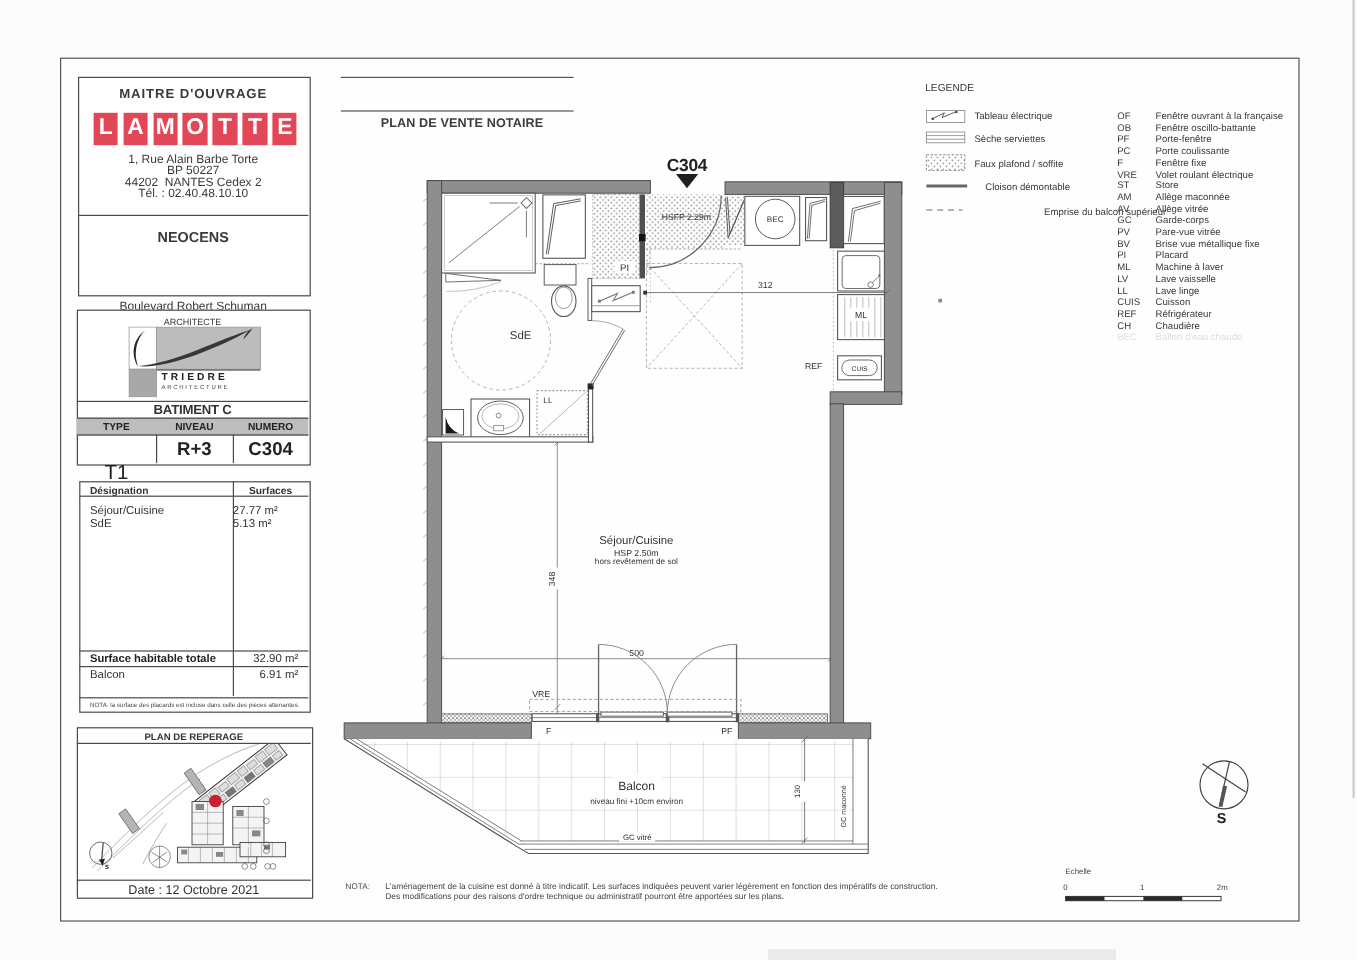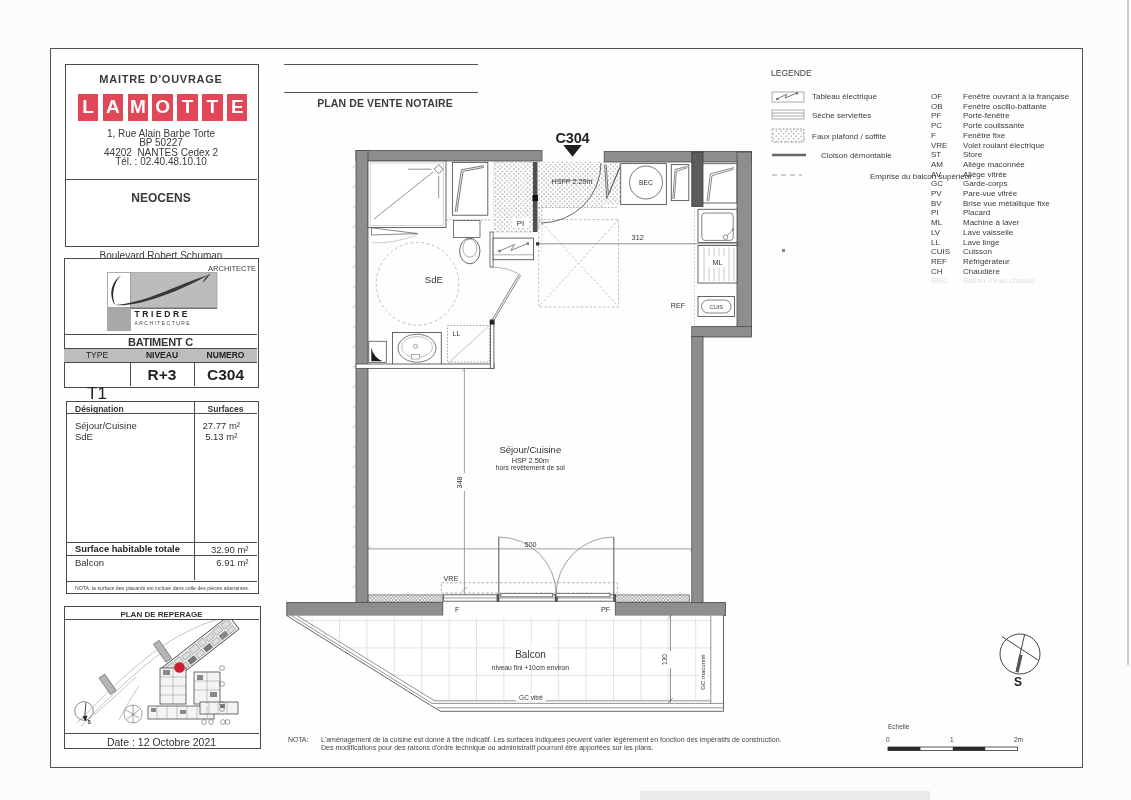--- a/index.html
+++ b/index.html
@@ -37,58 +37,58 @@
 <div class="abs ctr" style="left:66px;top:128.5px;width:190px;font-size:10px;line-height:9.6px;color:#3a3a3a;">1, Rue Alain Barbe Torte<br>BP 50227<br>44202&nbsp; NANTES Cedex 2<br>Tél. : 02.40.48.10.10</div>
 
 <div class="abs" style="left:65px;top:179px;width:192px;height:1px;background:#4a4a4a;"></div>
 
 <div class="abs ctr" style="left:66px;top:191px;width:190px;font-size:12px;font-weight:bold;color:#3a3a3a;">NEOCENS</div>
 
 <div class="abs ctr" style="left:66px;top:206.5px;width:190px;font-size:10px;line-height:8.8px;color:#3a3a3a;margin-top:45px;">Boulevard Robert Schuman<br>Rue Pierre Yvernogeau<br>44300 NANTES</div>
 
 <div class="panel" style="left:64px;top:258px;width:193px;height:128px;"></div>
 
-<div class="abs ctr" style="left:65px;top:264px;width:191px;font-size:7.5px;color:#3a3a3a;text-align:right;">ARCHITECTE</div>
+<div class="abs ctr" style="left:65px;top:264px;width:191px;font-size:7.5px;color:#3a3a3a;">ARCHITECTE</div>
 
 <svg class="abs" style="left:107px;top:272px;" width="111" height="60" viewBox="0 0 111 60">
   <rect x="0.5" y="0.5" width="23" height="35.2" fill="#fff" stroke="#888" stroke-width="0.7"></rect>
   <rect x="23.5" y="0.5" width="86.5" height="35.2" fill="#bcbcbc" stroke="#999" stroke-width="0.7"></rect>
   <rect x="0.5" y="35.7" width="23" height="22.9" fill="#a8a8a8" stroke="#999" stroke-width="0.7"></rect>
   <path d="M14,3.5 C7,8 3.5,16 4.5,24 C5.5,30 7,32 8,33 C6.5,29 5.5,24 6.5,18.5 C7.5,12.5 10,7 14,3.5 Z" fill="#2a2a2a"></path>
   <path d="M8,33 C18,34.5 38,31 62,21.5 C80,14.5 94,7.5 101,3 C92,6 76,12 58,19.5 C38,27.5 20,32.5 8,33 Z" fill="#383838"></path>
   <path d="M101,3 C98.5,5.5 96.5,8.5 95.5,11 C98,8.5 101,5 103.5,1.5 Z" fill="#2a2a2a"></path>
   <rect x="23.5" y="35.7" width="86.5" height="1.2" fill="#666"></rect>
   <text x="27.5" y="45" font-size="8.5" font-weight="bold" fill="#222" letter-spacing="2.6" font-family="Liberation Sans">TRIEDRE</text>
   <text x="27.5" y="52.5" font-size="5" fill="#444" letter-spacing="1.45" font-family="Liberation Sans">ARCHITECTURE</text>
 </svg>
 
 <div class="abs" style="left:64px;top:334px;width:193px;height:1px;background:#4a4a4a;"></div>
 
 <div class="abs ctr" style="left:65px;top:336px;width:191px;font-size:11px;font-weight:bold;color:#333;letter-spacing:-.2px;">BATIMENT C</div>
 
 <div class="abs" style="left:64px;top:348px;width:193px;height:13px;background:#bdbdbd;border-top:1px solid #4a4a4a;border-bottom:1px solid #4a4a4a;"></div>
-<div class="abs ctr" style="left:64px;top:350px;width:66px;font-size:8.5px;font-weight:normal;color:#222;">TYPE</div>
+<div class="abs ctr" style="left:64px;top:350px;width:66px;font-size:8.5px;font-weight:bold;color:#222;">TYPE</div>
 <div class="abs ctr" style="left:130px;top:350px;width:64px;font-size:8.5px;font-weight:bold;color:#222;">NIVEAU</div>
 <div class="abs ctr" style="left:194px;top:350px;width:63px;font-size:8.5px;font-weight:bold;color:#222;">NUMERO</div>
 
 <div class="abs ctr" style="left:64px;top:384px;width:66px;font-size:17px;font-weight:normal;color:#222;">T1</div>
 <div class="abs ctr" style="left:130px;top:366px;width:64px;font-size:15.5px;font-weight:bold;color:#222;">R+3</div>
 <div class="abs ctr" style="left:194px;top:366px;width:63px;font-size:15.5px;font-weight:bold;color:#222;">C304</div>
 <div class="abs" style="left:129.6px;top:362px;width:1px;height:24px;background:#4a4a4a;"></div>
 <div class="abs" style="left:194.2px;top:362px;width:1px;height:24px;background:#4a4a4a;"></div>
 
 <div class="panel" style="left:66px;top:401px;width:191px;height:191px;"></div>
 
 <div class="abs" style="left:75px;top:403.5px;font-size:8.5px;font-weight:bold;color:#333;">Désignation</div>
 <div class="abs ctr" style="left:194px;top:404px;width:63px;font-size:8.5px;font-weight:bold;color:#333;">Surfaces</div>
 <div class="abs" style="left:66px;top:413px;width:191px;height:1px;background:#4a4a4a;"></div>
 <div class="abs" style="left:193.9px;top:401px;width:1px;height:179px;background:#4a4a4a;"></div>
 
 <div class="abs" style="left:75px;top:419.5px;font-size:9.5px;color:#333;line-height:11.6px;">Séjour/Cuisine<br>SdE</div>
-<div class="abs" style="left:194px;top:419.5px;width:54.5px;text-align:center;font-size:9.5px;color:#333;line-height:11.6px;">27.77 m²<br>5.13 m²</div>
+<div class="abs" style="left:194px;top:419.5px;width:54.5px;text-align:left;font-size:9.5px;color:#333;line-height:11.6px;">27.77 m²<br>5.13 m²</div>
 
 <div class="abs" style="left:66px;top:541.5px;width:191px;height:1px;background:#4a4a4a;"></div>
 <div class="abs" style="left:75px;top:543.5px;font-size:9.3px;font-weight:bold;color:#222;letter-spacing:0px;">Surface habitable totale</div>
 <div class="abs" style="left:194px;top:543.5px;width:54.5px;text-align:right;font-size:9.5px;color:#333;">32.90 m²</div>
 <div class="abs" style="left:66px;top:554.8px;width:191px;height:1px;background:#4a4a4a;"></div>
 
 <div class="abs" style="left:75px;top:556.5px;font-size:9.5px;color:#333;">Balcon</div>
 <div class="abs" style="left:194px;top:556.5px;width:54.5px;text-align:right;font-size:9.5px;color:#333;">6.91 m²</div>
 <div class="abs" style="left:66px;top:581px;width:191px;height:1px;background:#4a4a4a;"></div>
 

